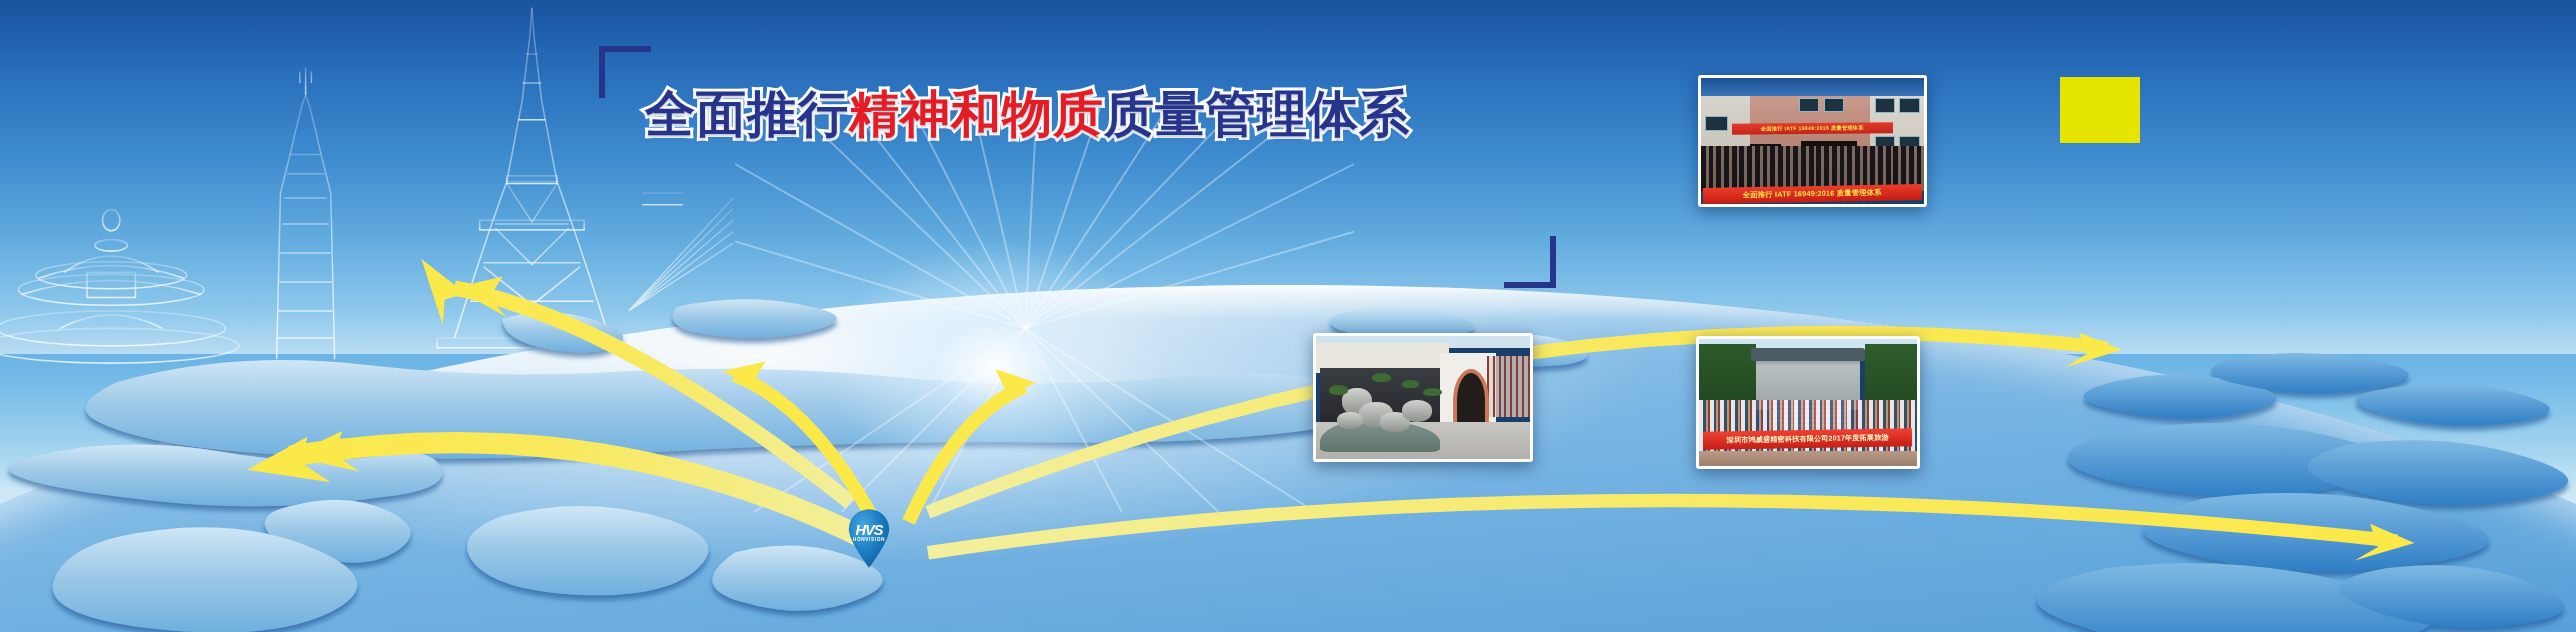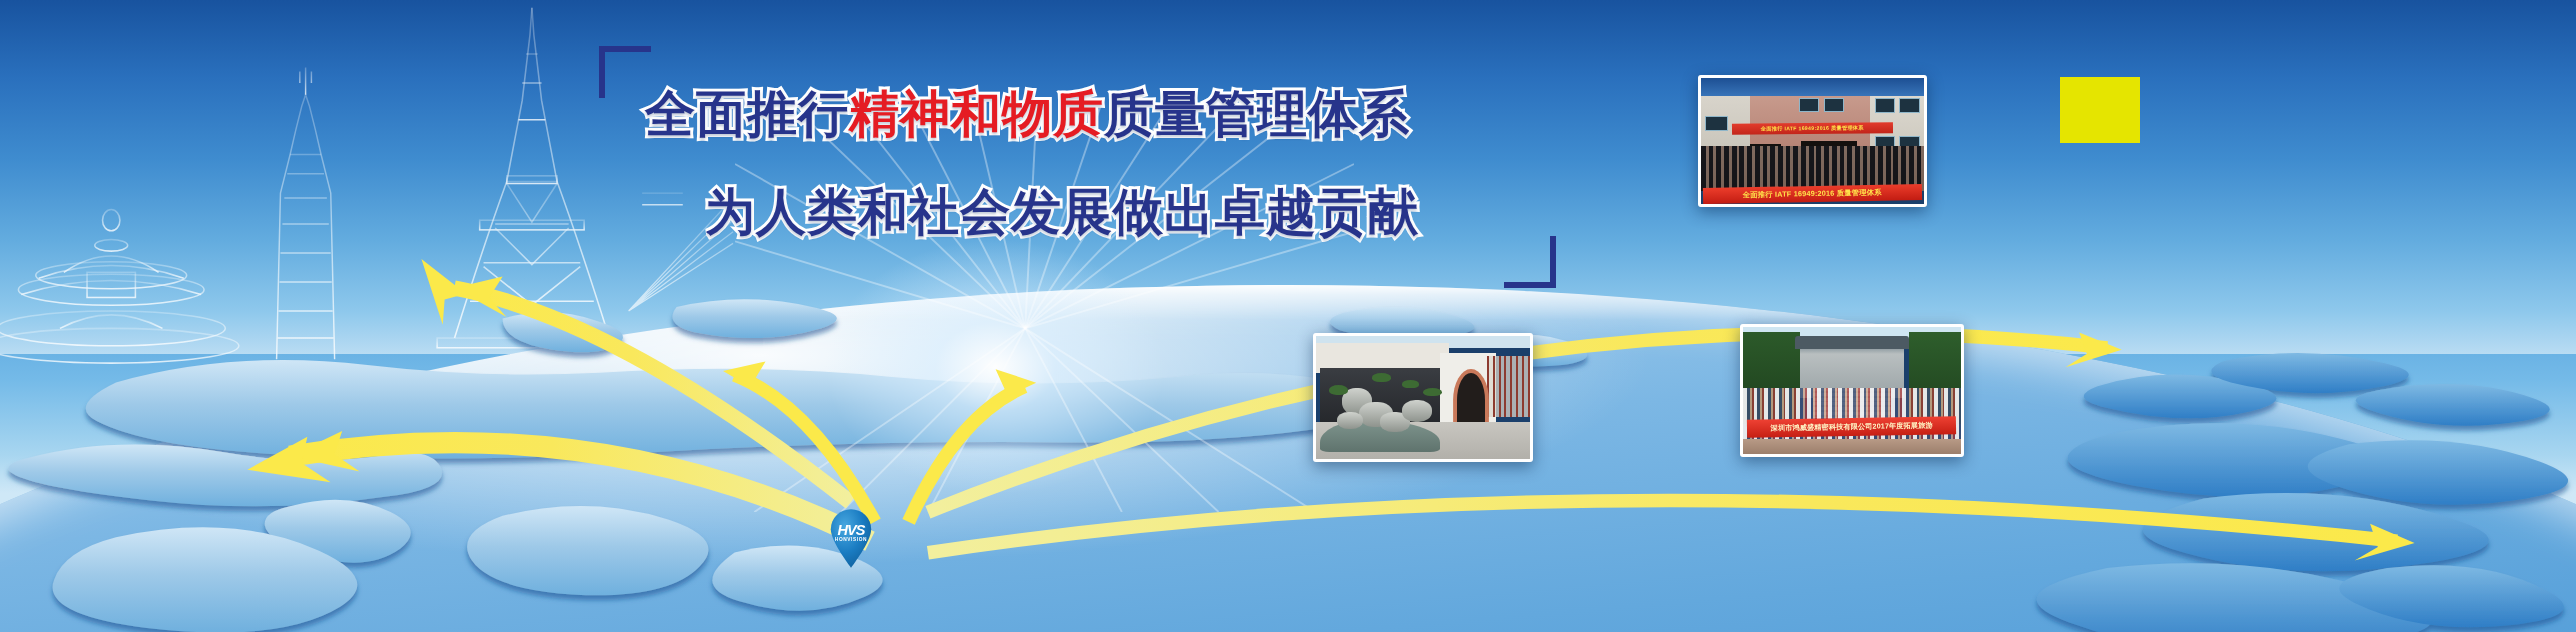--- a/index.html
+++ b/index.html
@@ -57,21 +57,21 @@
   .navy{color:#27348b;-webkit-text-stroke:5.8px #ffffff;paint-order:stroke fill;}
   .red{color:#e51c23;-webkit-text-stroke:5.8px #ffffff;paint-order:stroke fill;margin-top:7px;}
   .seg{text-shadow:0 1.9px 2.9px rgba(0,40,90,.25);}
 
   
   .photo{position:absolute;background:#1a3f6b;border:3.9px solid #ffffff;border-radius:2.9px;
     box-shadow:0 4.8px 15.5px rgba(0,30,70,.45);overflow:hidden;}
   .photo .inner{position:absolute;inset:0;overflow:hidden;}
   .photo-iatf{left:1698px;top:75px;width:229px;height:132px;}
   .photo-garden{left:1313px;top:333px;width:220px;height:129px;}
-  .photo-tour{left:1696px;top:324px;width:224px;height:133px;margin-left:44px;}
+  .photo-tour{left:1696px;top:336px;width:224px;height:133px;}
 
   
   .iatf-sky{position:absolute;left:0;top:0;width:100%;height:16%;background:linear-gradient(180deg,#1d4f93,#3b78bd);}
   .iatf-bld{position:absolute;left:0;top:14%;width:100%;height:62%;background:linear-gradient(180deg,#c79a8c,#b88678 60%,#a9776a);}
   .iatf-wall-l{position:absolute;left:0;top:14%;width:22%;height:62%;background:linear-gradient(180deg,#d8d4cb,#c3bfb4);}
   .iatf-wall-r{position:absolute;right:0;top:14%;width:24%;height:62%;background:linear-gradient(180deg,#dcd8cf,#c6c2b7);}
   .iatf-win{position:absolute;background:#1d3240;border:1px solid #8fb6c9;}
   .iatf-banner-top{position:absolute;left:14%;top:36%;width:72%;height:9%;
     background:linear-gradient(180deg,#e23b2c,#c2251a);color:#ffe24a;font-size:5.2px;
     display:flex;align-items:center;justify-content:center;font-weight:bold;letter-spacing:0.3px;
@@ -116,21 +116,21 @@
   .t-ground{position:absolute;left:0;bottom:0;width:100%;height:12%;background:linear-gradient(180deg,#b89a86,#9c7f6c);}
   .t-banner{position:absolute;left:2%;bottom:14%;width:96%;height:14%;
     background:linear-gradient(180deg,#ee4133,#c61f14);color:#fff6c6;font-size:7.2px;font-weight:bold;
     display:flex;align-items:center;justify-content:center;white-space:nowrap;overflow:hidden;
     transform:rotate(-1deg);letter-spacing:0.1px;}
 
   
   .yellow-block{position:absolute;left:2060px;top:77px;width:80px;height:66px;background:#e5e500;}
 
   
-  .pin{position:absolute;left:826px;top:507px;width:50px;height:62px;}
+  .pin{position:absolute;left:844px;top:507px;width:50px;height:62px;}
   .pin svg{width:100%;height:100%;}
   .pin-label{position:absolute;left:0;top:15.5px;width:100%;text-align:center;color:#ffffff;
     font-weight:bold;line-height:1;}
   .pin-hvs{font-size:14.5px;letter-spacing:-1px;font-style:italic;}
   .pin-sub{font-size:4.8px;letter-spacing:0.6px;margin-top:1px;}
 </style>
 </head>
 <body>
 
 <div class="banner">
@@ -326,23 +326,20 @@
   </div>
 
   <div class="slogan">
     <div class="bracket tl"></div>
     <div class="bracket br"></div>
 
     <div class="line line1">
       <span class="seg navy">全面推行</span><span class="seg red">精神和物质</span><span class="seg navy">质量管理体系</span>
     </div>
 
-    <div class="line line2">
-      <span class="seg navy">为人类和社会发展做出卓越贡献</span>
-    </div>
   </div>
 
   <div class="yellow-block"></div>
 
   <div class="photo photo-iatf">
     <div class="inner">
       <div class="iatf-sky"></div>
       <div class="iatf-bld"></div>
       <div class="iatf-wall-l"></div>
       <div class="iatf-wall-r"></div>

